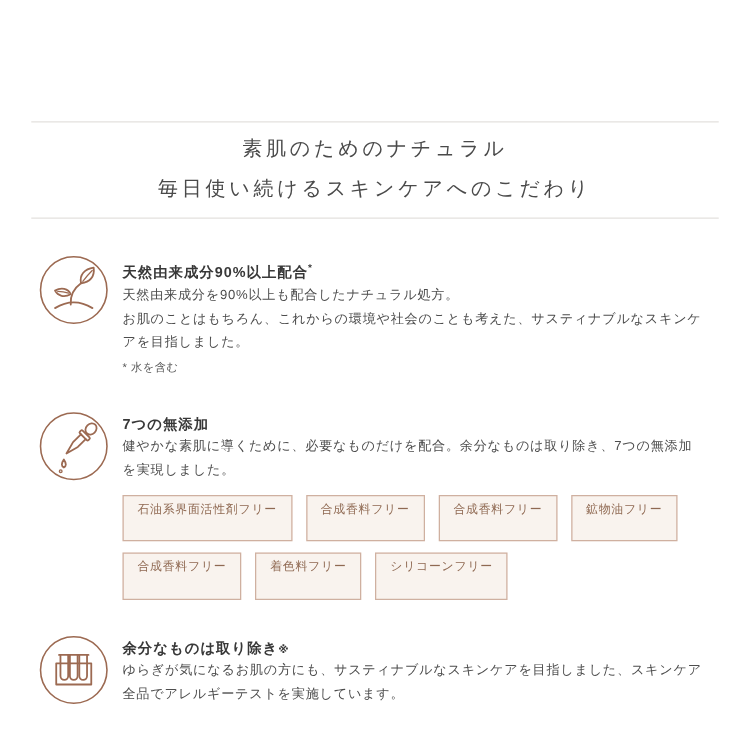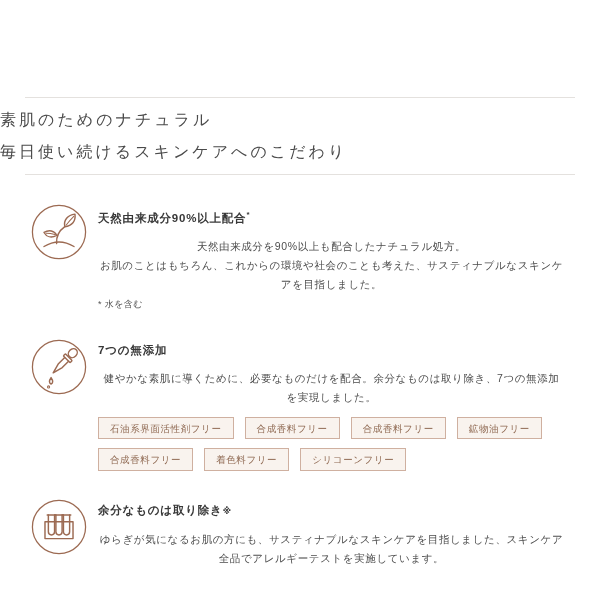--- a/index.html
+++ b/index.html
@@ -12,21 +12,21 @@
     font-family:"Liberation Sans","DejaVu Sans",sans-serif;
     color:#4d4d4d;
   }
   .rule {
     height:0;
     border-top:1px solid #e4e1de;
     margin:0 25px;
   }
   .rule-top { margin-top:97px; }
   .intro {
-    text-align:left;
+    text-align:center;
     padding:6px 0 6px;
   }
   .intro-line {
     font-family:"Liberation Serif","DejaVu Serif",serif;
     font-size:16px;
     line-height:32px;
     letter-spacing:3px;
     color:#4a4a4a;
   }
   .features {
@@ -55,26 +55,24 @@
   }
   .feature-title sup {
     font-size:8px;
     font-weight:bold;
   }
   .mark-low {
     font-size:8.5px;
     vertical-align:baseline;
   }
   .feature-body {
-    margin-top:11px;
     font-size:10.5px;
     line-height:19px;
     letter-spacing:0.6px;
     color:#4d4d4d;
-    text-align:center;
   }
   .feature-body .line { display:block; }
   .footnote {
     margin-top:4px;
     font-size:9px;
     letter-spacing:0.4px;
     color:#555555;
   }
   .tags {
     margin-top:10px;
@@ -84,21 +82,21 @@
     max-width:470px;
   }
   .tag {
     display:inline-block;
     border:1px solid #cfb0a0;
     background:#f9f3ee;
     color:#8f6952;
     font-size:9.5px;
     letter-spacing:0.6px;
     line-height:1;
-    padding:6px 11px 5px;
+    padding:6px 11px 20px;
     white-space:nowrap;
   }
   .ico { stroke:#9c6a52; fill:none; stroke-width:1.5; stroke-linecap:round; stroke-linejoin:round; }
   .ico-thin { stroke-width:1.1; }
   .ico-ring { stroke-width:1.3; }
 </style>
 </head>
 <body>
 
 <div class="page">

